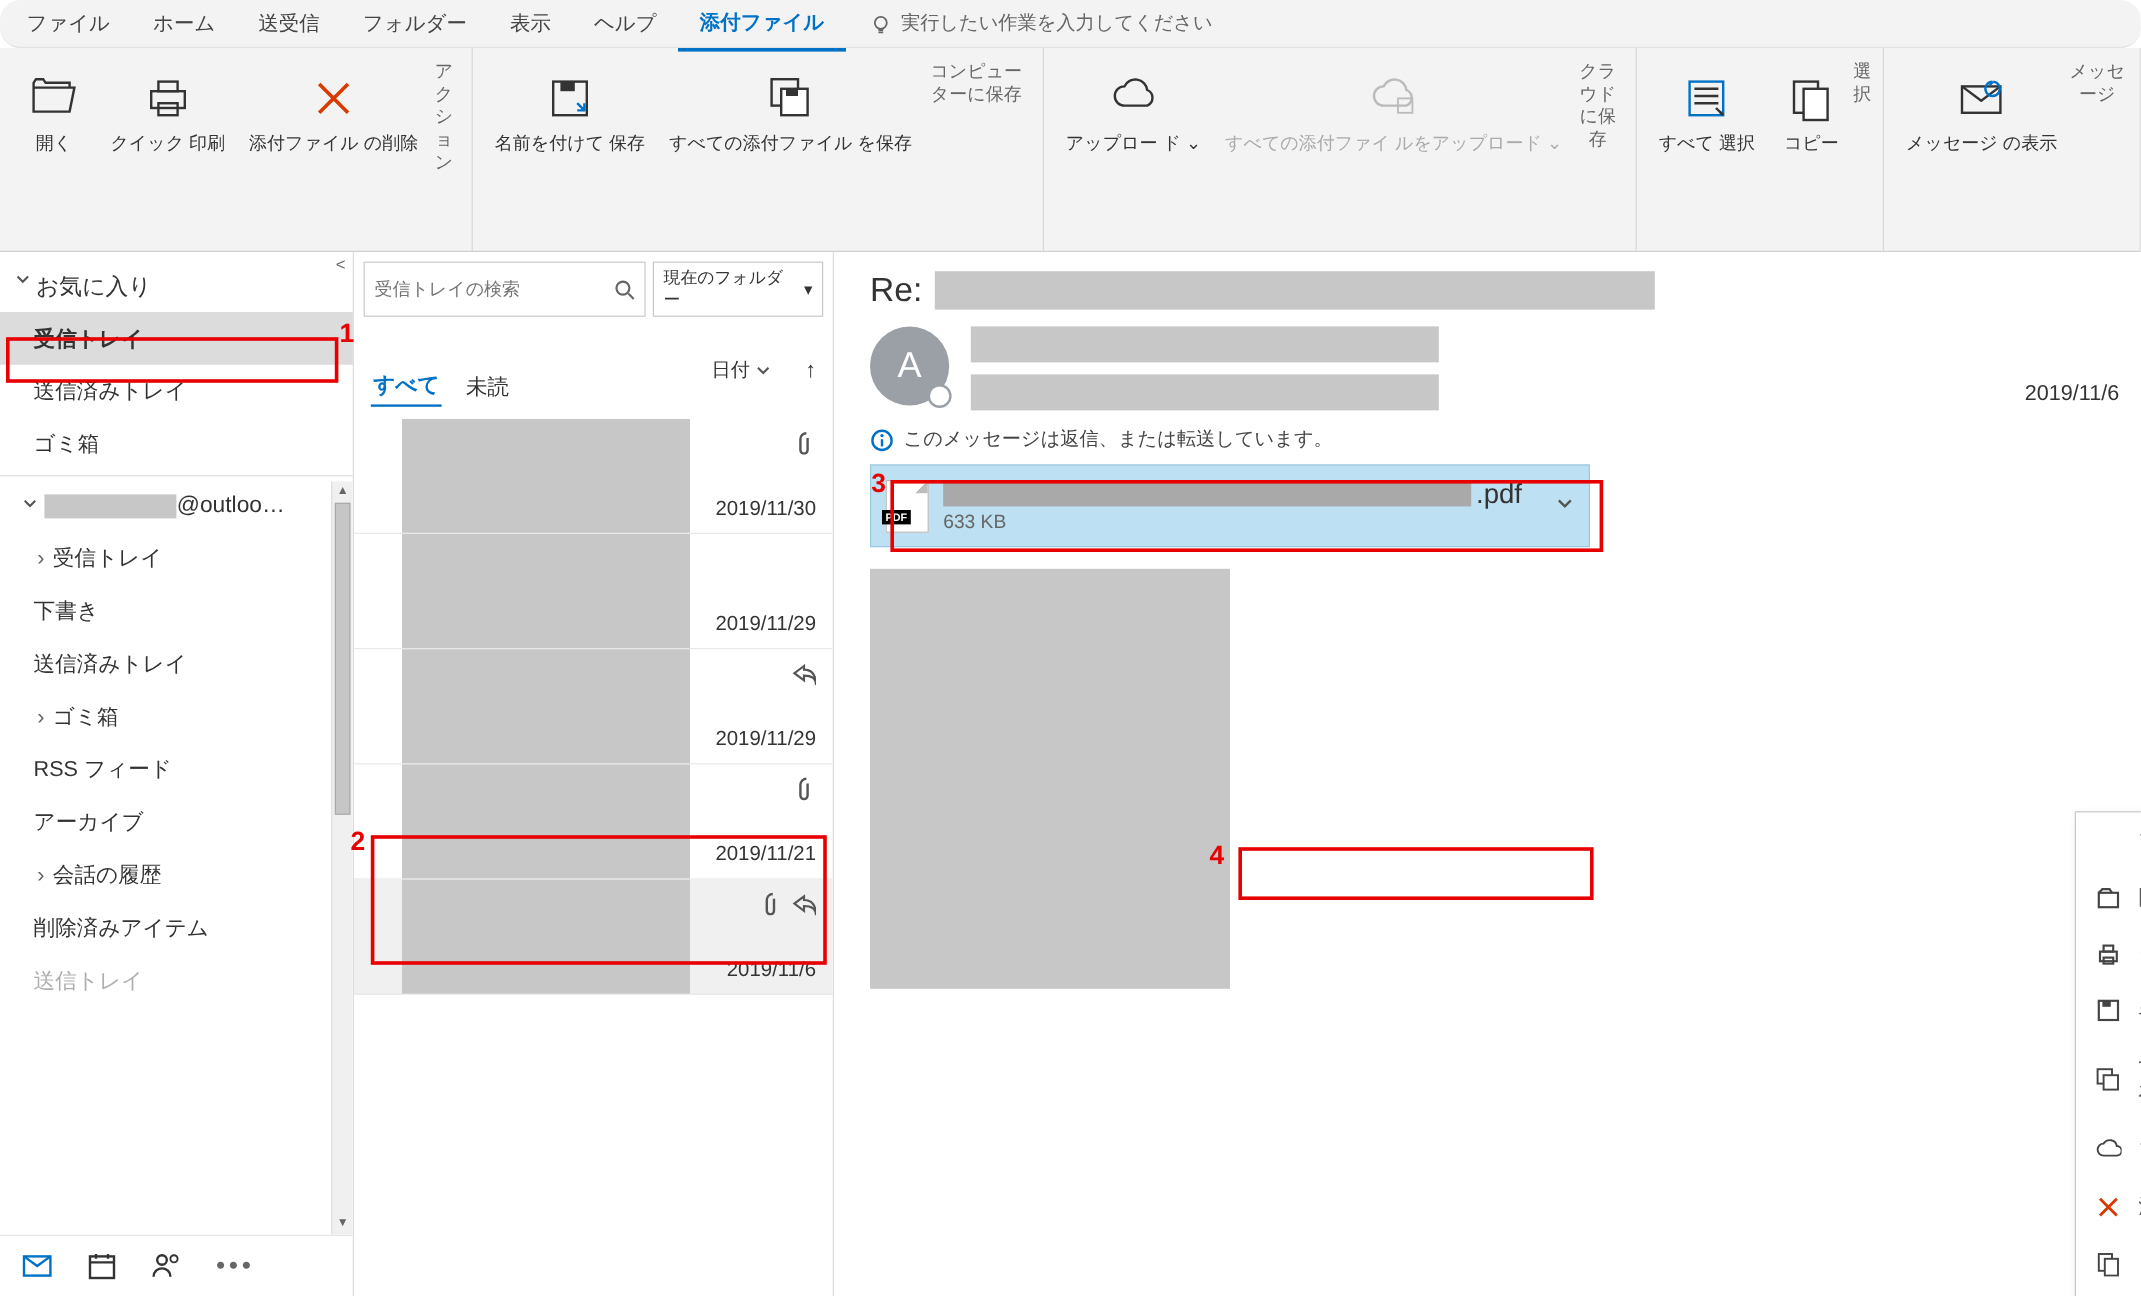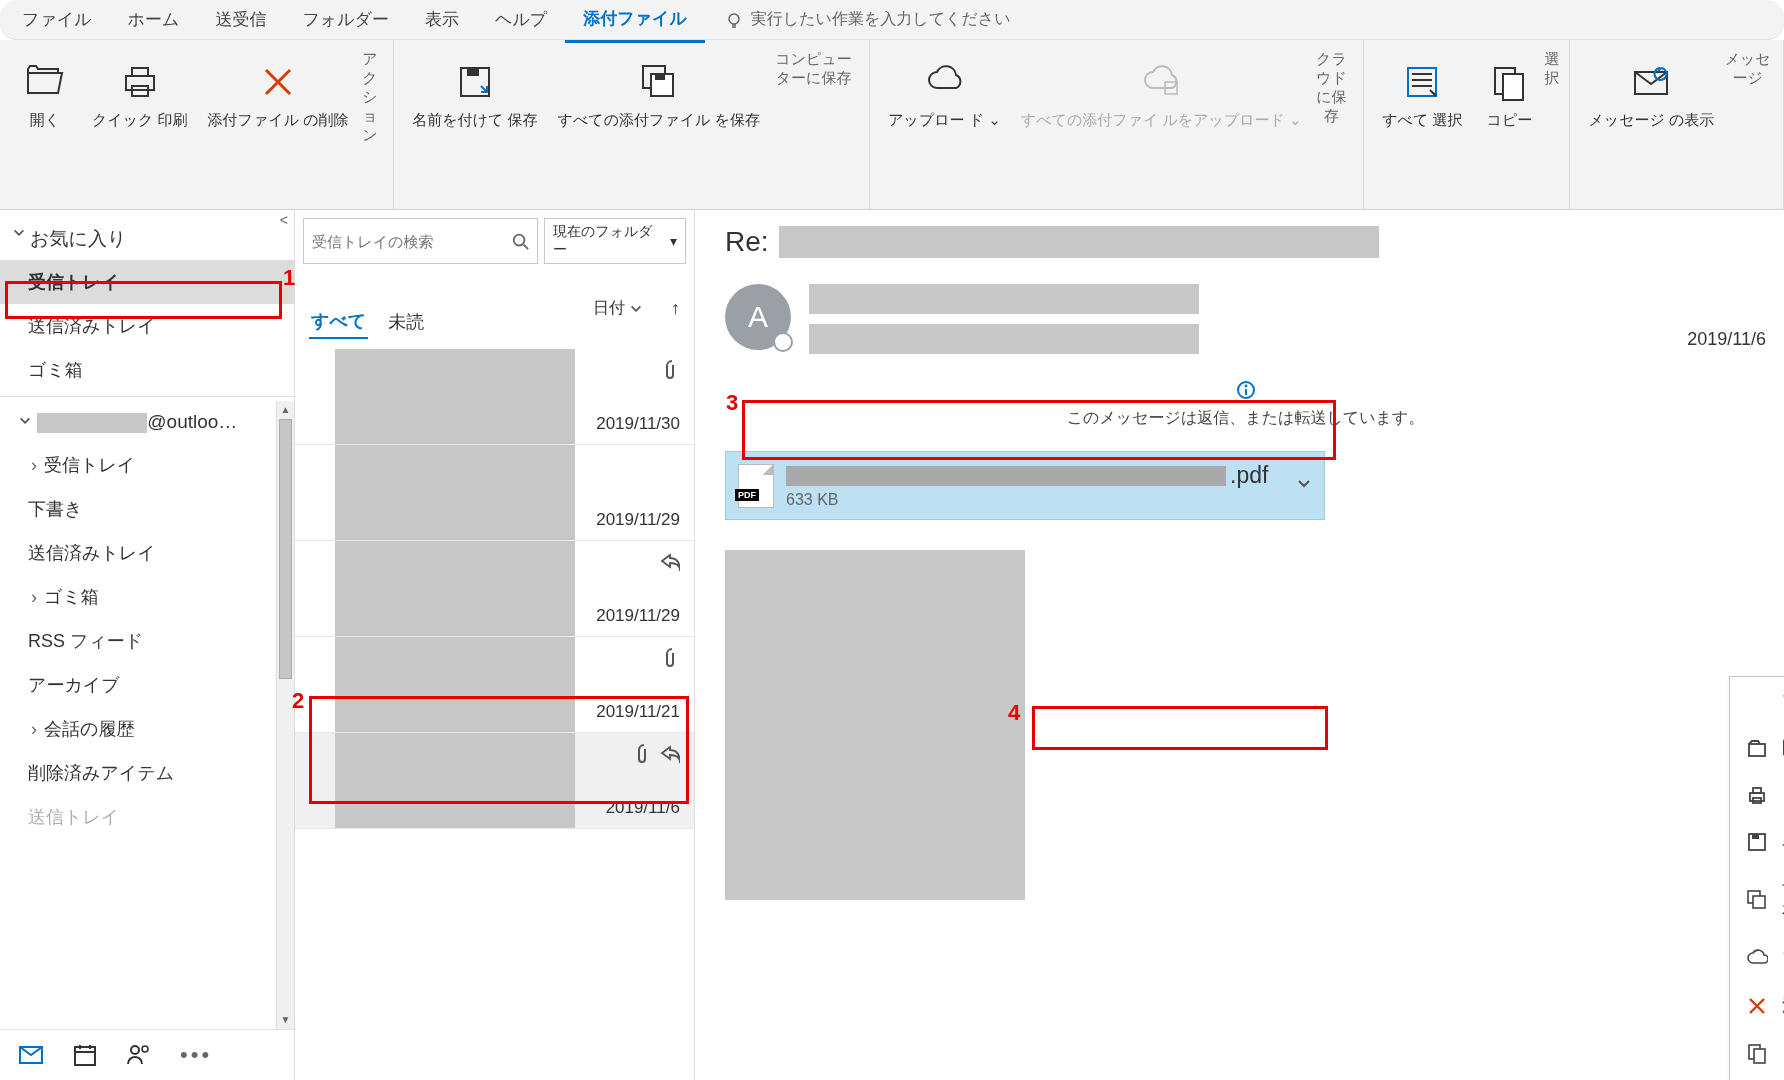--- a/index.html
+++ b/index.html
@@ -60,32 +60,32 @@
 
 .msgitems { flex: 1; overflow: hidden; }
 .msgitem { border-bottom: 1px solid #e8e8e8; padding: 10px 14px 12px; position: relative; min-height: 96px; cursor: pointer; }
 .msgitem.sel { background: #f0f0f0; }
 .msgitem .placeholder { position: absolute; left: 40px; top: 0; bottom: 0; width: 240px; background: #c7c7c7; }
 .msgitem .meta { position: absolute; right: 14px; bottom: 10px; text-align: right; font-size: 17px; color: #333; }
 .msgitem .icons { position: absolute; right: 14px; top: 8px; display: flex; gap: 6px; }
 .msgitem .icons svg { width: 22px; height: 22px; stroke: #555; }
 
 
-.reading-pane { flex: 1; padding: 10px 18px 0 30px; display: flex; flex-direction: column; position: relative; gap: 12px; }
+.reading-pane { flex: 1; padding: 10px 18px 0 30px; display: flex; flex-direction: column; position: relative; }
 .subject-line { display: flex; align-items: center; gap: 10px; padding: 6px 0 14px; }
 .subject-prefix { font-size: 28px; color: #333; }
 .subject-redact { flex: 1; height: 32px; background: #c7c7c7; max-width: 600px; }
 .sender-row { display: flex; align-items: flex-start; gap: 18px; padding-bottom: 10px; }
 .avatar { width: 66px; height: 66px; border-radius: 50%; background: #9aa0a6; color: #fff; display: flex; align-items: center; justify-content: center; font-size: 30px; position: relative; }
 .avatar::after { content: ""; position: absolute; width: 16px; height: 16px; background: #fff; border: 2px solid #9aa0a6; border-radius: 50%; bottom: -2px; right: -2px; }
 .sender-redact { width: 390px; }
 .sender-redact .r1 { height: 30px; background: #c7c7c7; margin-bottom: 10px; }
 .sender-redact .r2 { height: 30px; background: #c7c7c7; width: 390px;}
 .msg-date { font-size: 18px; color: #333; margin-left: auto; align-self: flex-end; padding-bottom: 4px; }
-.info-bar { display: flex; align-items: center; gap: 8px; font-size: 16px; color: #444; padding: 4px 0 10px; flex-direction: column; }
+.info-bar { display: flex; align-items: center; gap: 8px; font-size: 16px; color: #444; padding: 4px 0 10px; }
 .info-bar svg { width: 20px; height: 20px; }
 
 .attach-box { display: flex; align-items: center; gap: 12px; background: #bde0f2; border: 1px solid #9cc8e0; padding: 10px 12px; max-width: 600px; cursor: pointer; }
 .attach-box .file-icon { width: 36px; height: 44px; position: relative; background: #fff; border: 1px solid #bbb; }
 .attach-box .file-icon::before { content: ""; position: absolute; top: 0; right: 0; width: 10px; height: 10px; background: linear-gradient(135deg, #fff 49%, #bbb 50%); }
 .attach-box .file-icon .badge { position: absolute; bottom: 6px; left: -4px; background: #000000; color: #fff; font-size: 9px; font-weight: 700; padding: 1px 3px; }
 .attach-box .file-meta { flex: 1; }
 .attach-box .file-name { display: flex; align-items: center; gap: 4px; }
 .attach-box .file-name .redact { height: 20px; background: #a9a9a9; flex: 1; max-width: 440px; }
 .attach-box .file-name .ext { font-size: 23px; }

